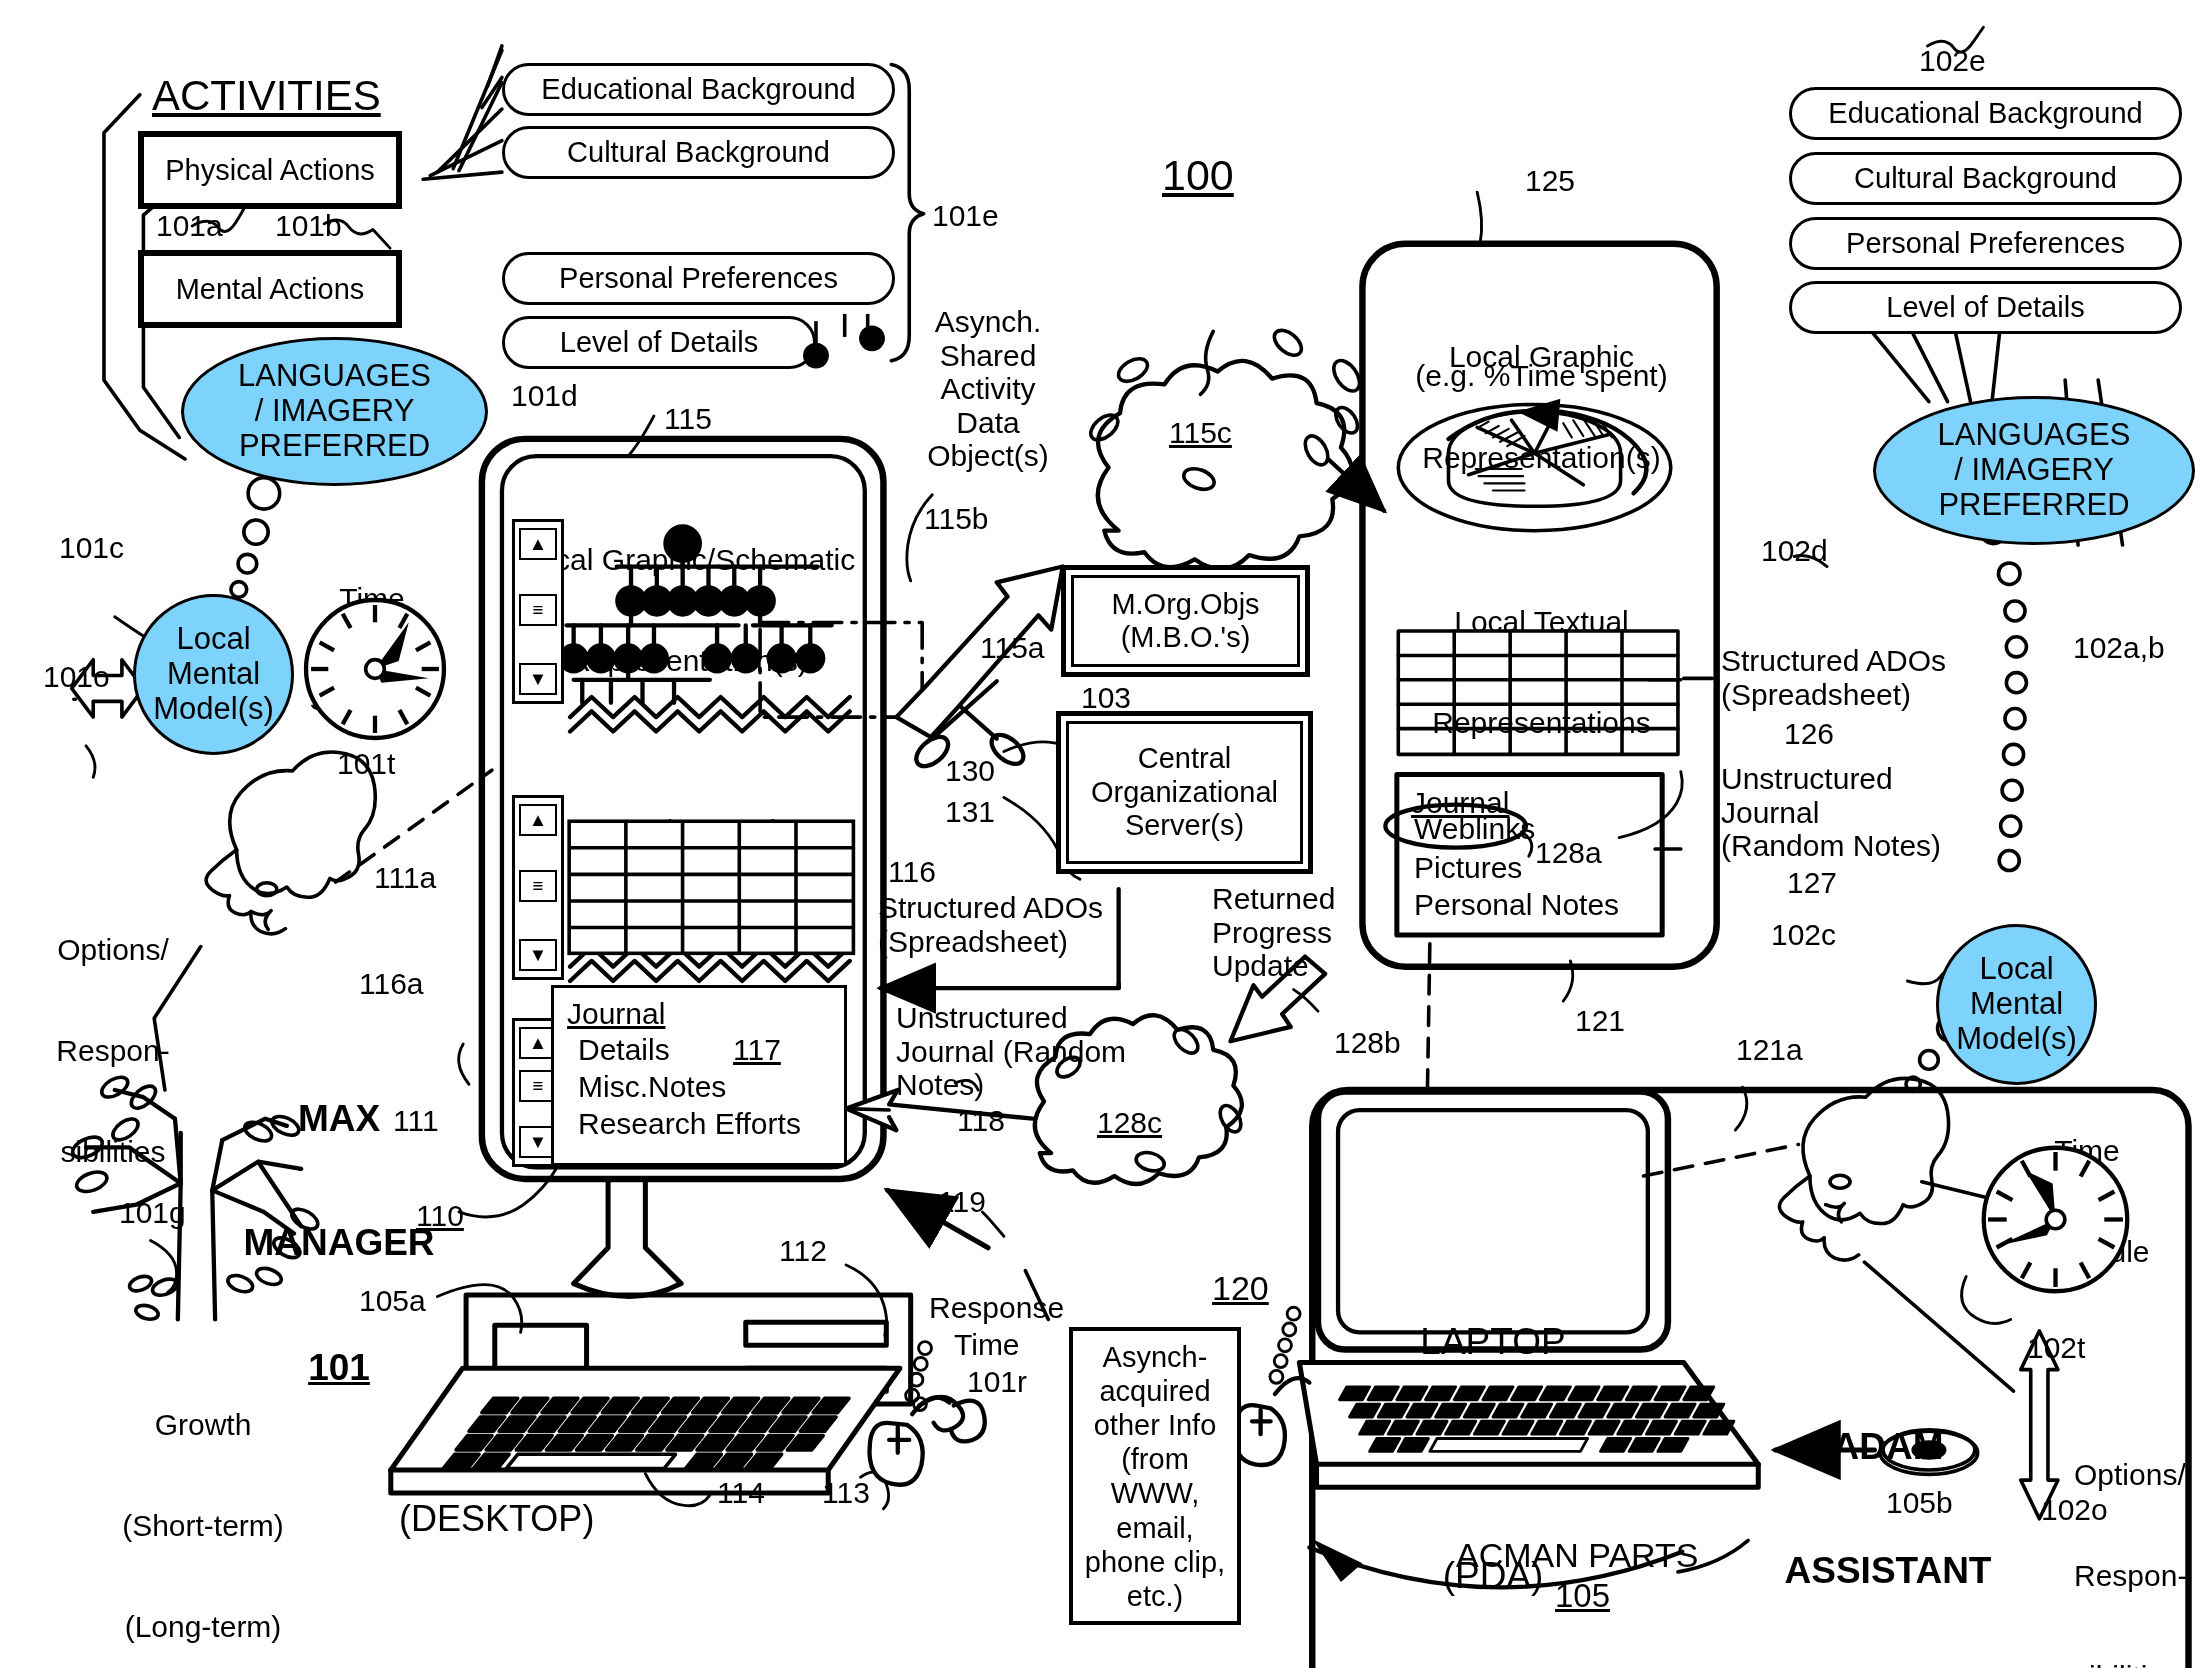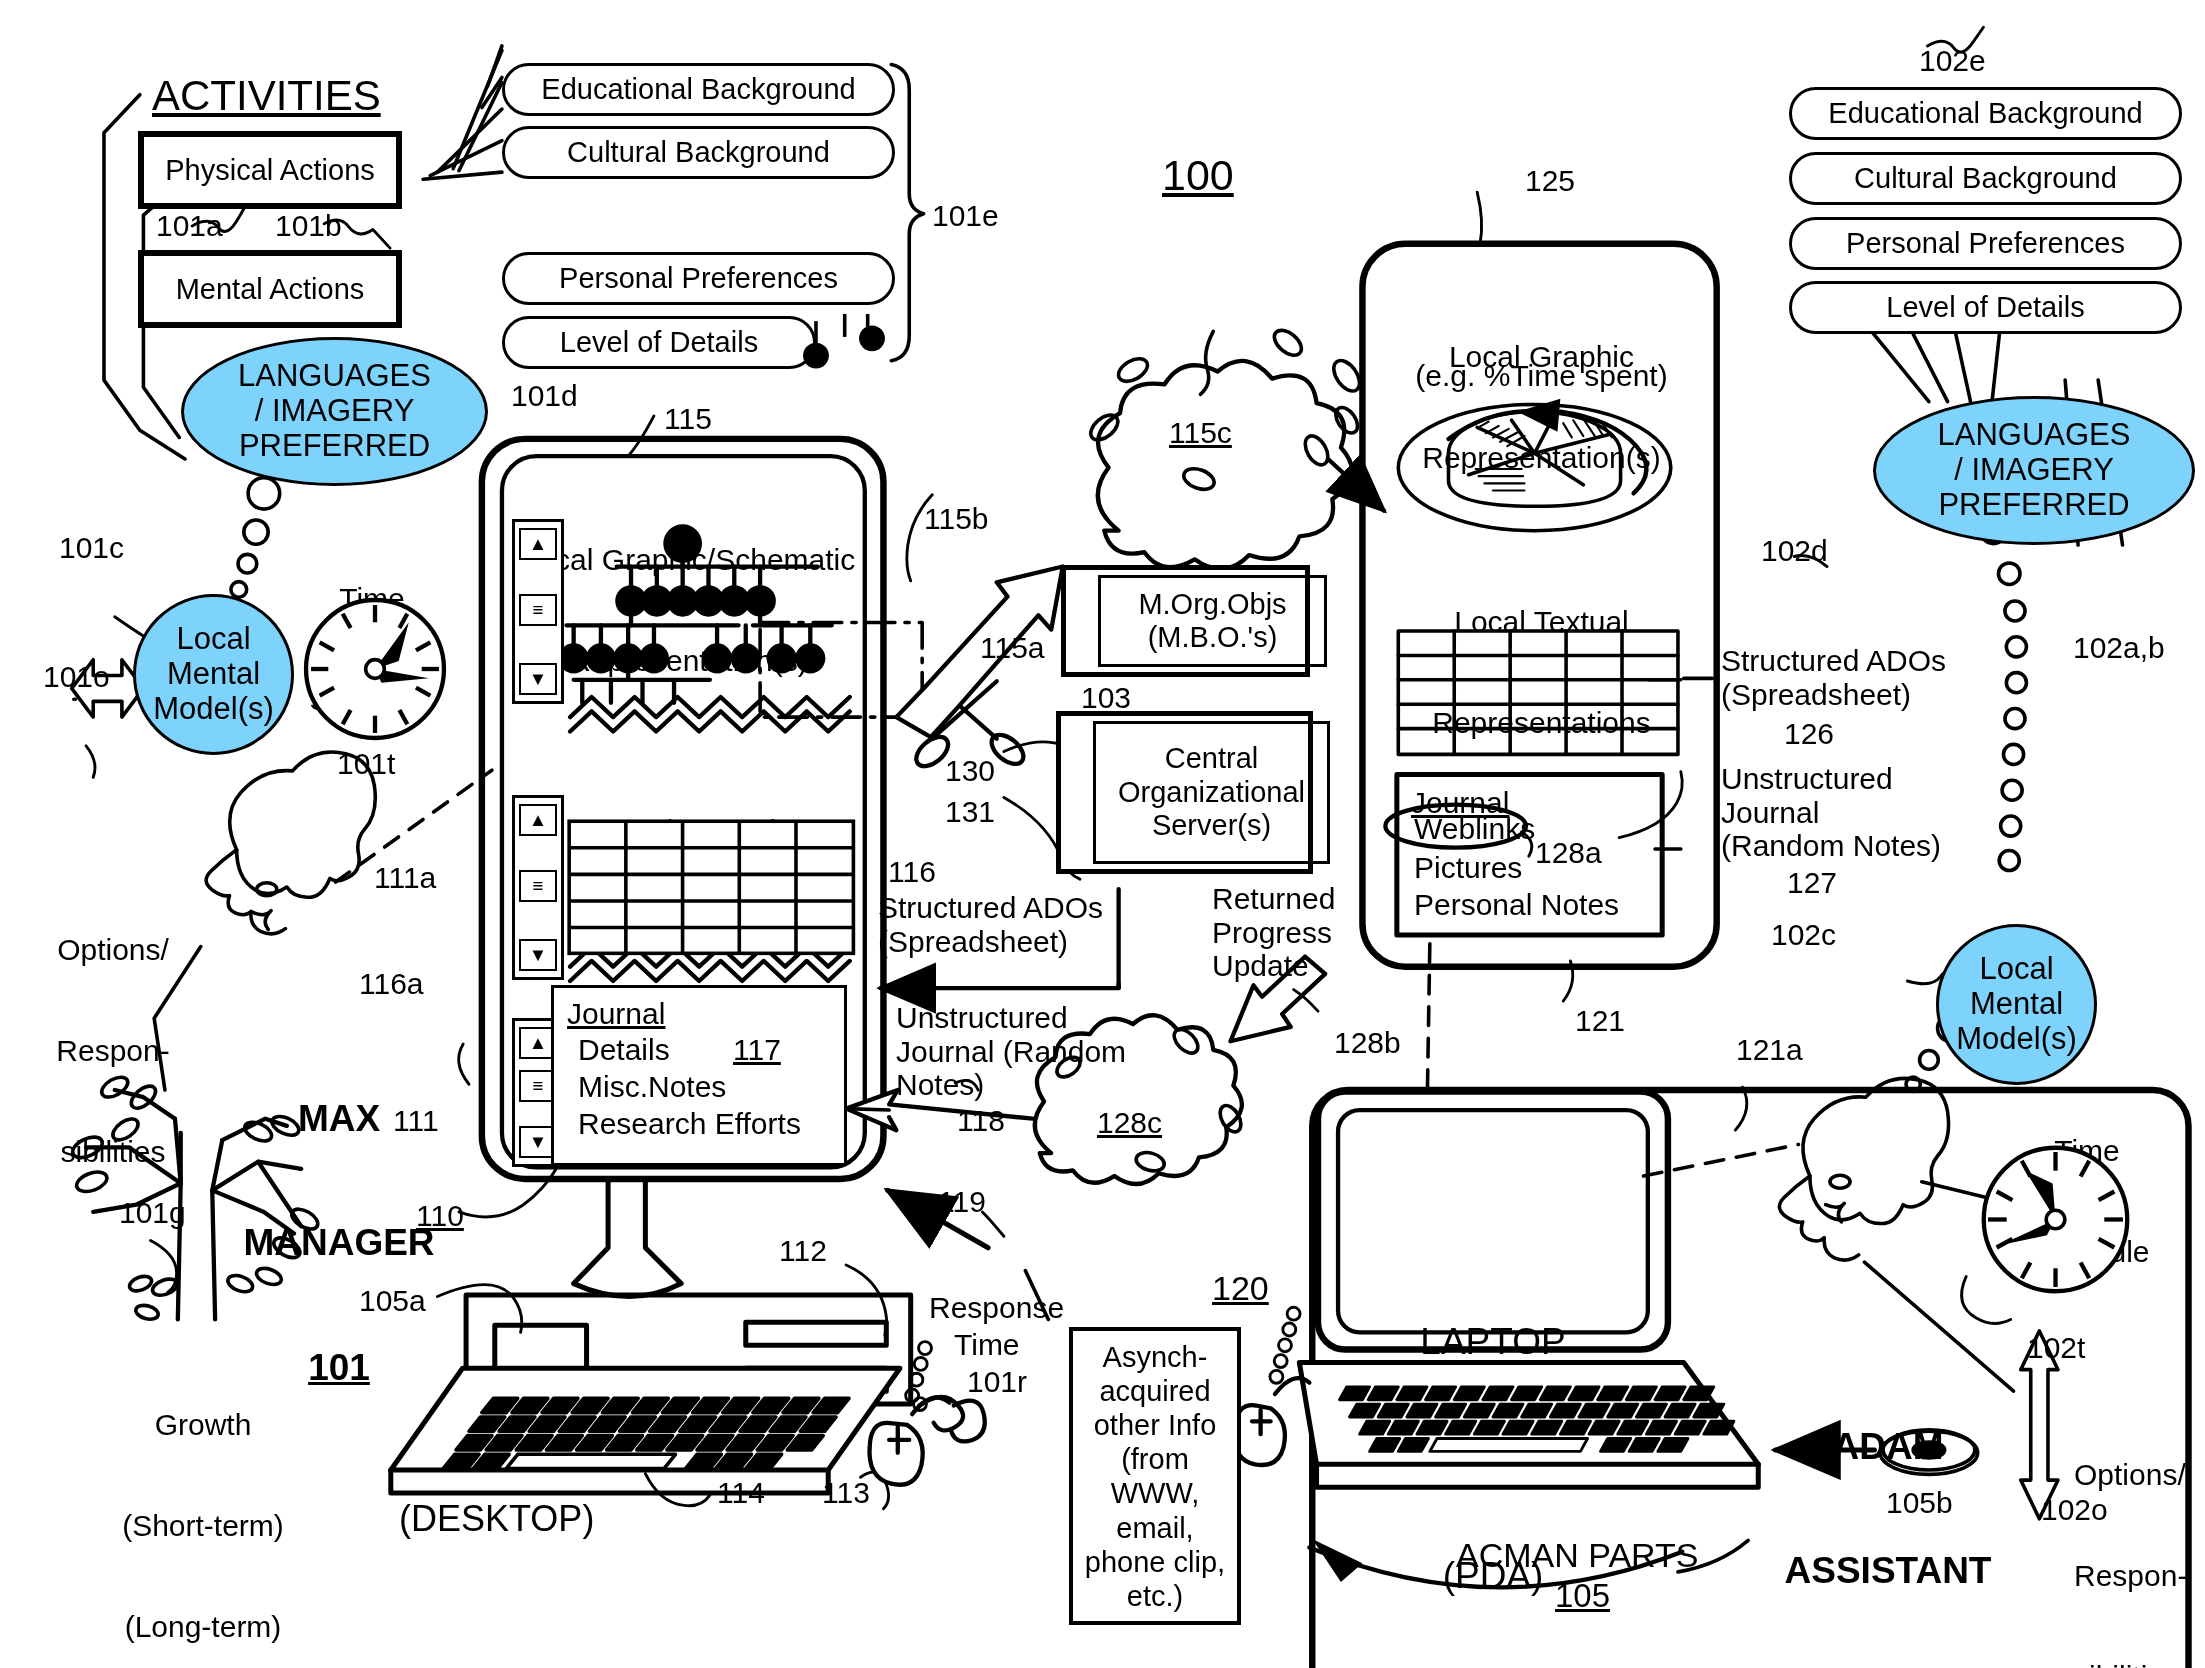--- a/index.html
+++ b/index.html
@@ -14,21 +14,21 @@
   .bigu{font-size:39px;text-decoration:underline;}
   .ctr{text-align:center;}
   .bold{font-weight:bold;}
   .u{text-decoration:underline;}
   .pill{position:absolute;border:3.6px solid #000;border-radius:716px;background:#fff;
         display:flex;align-items:center;justify-content:center;font-size:29px;}
   .boxd{position:absolute;border:6.5px solid #000;background:#fff;
         display:flex;align-items:center;justify-content:center;font-size:29px;}
   .dblbox{position:absolute;border:5px solid #000;background:#fff;padding:5px;}
   .dblbox > .inner{border:3.6px solid #000;width:100%;height:100%;box-sizing:border-box;
-        display:flex;align-items:center;justify-content:center;text-align:center;font-size:29px;line-height:1.15;margin-left:27px;}
+        display:flex;align-items:center;justify-content:center;text-align:center;font-size:29px;line-height:1.15;}
   .oval{position:absolute;border:3.6px solid #000;border-radius:50%;background:#7dd3fc;
         display:flex;align-items:center;justify-content:center;text-align:center;font-size:31px;line-height:1.12;}
   .plainbox{position:absolute;border:3.6px solid #000;background:#fff;}
   .txtbox{position:absolute;border:4.3px solid #000;background:#fff;font-size:29px;line-height:1.18;}
   .scr{position:absolute;border:3.6px solid #000;background:#fff;}
   .scr .arw{position:absolute;left:4.3px;width:calc(100% - 8.6px);border:2.9px solid #000;box-sizing:border-box;height:32px;
         display:flex;align-items:center;justify-content:center;font-size:18.6px;}
 </style>
 </head>
 <body>
@@ -662,20 +662,25 @@
 acquired
 other Info
 (from
 WWW,
 email,
 phone clip,
 etc.)</div>
 </div>
 
 
+<div class="lbl ref ctr" style="left:909px;top:305px;width:158px;white-space:pre-line;">Asynch.
+Shared
+Activity
+Data
+Object(s)</div>
 <div class="lbl ref" style="left:924px;top:502px;">115b</div>
 <div class="lbl refu" style="left:1169px;top:416px;">115c</div>
 <div class="lbl ref" style="left:980px;top:631px;">115a</div>
 
 <div class="dblbox" style="left:1061px;top:565px;width:229px;height:92px;">
   <div class="inner">
     <div>
       <div>M.Org.Objs</div>
       <div>(M.B.O.'s)</div>
     </div>

